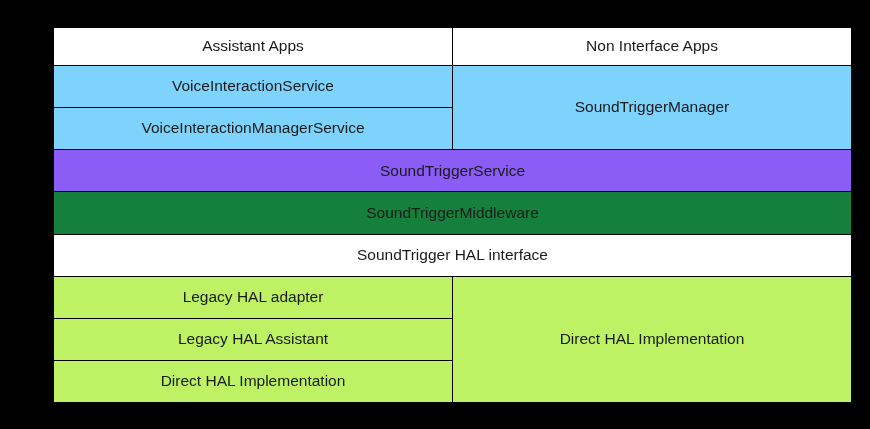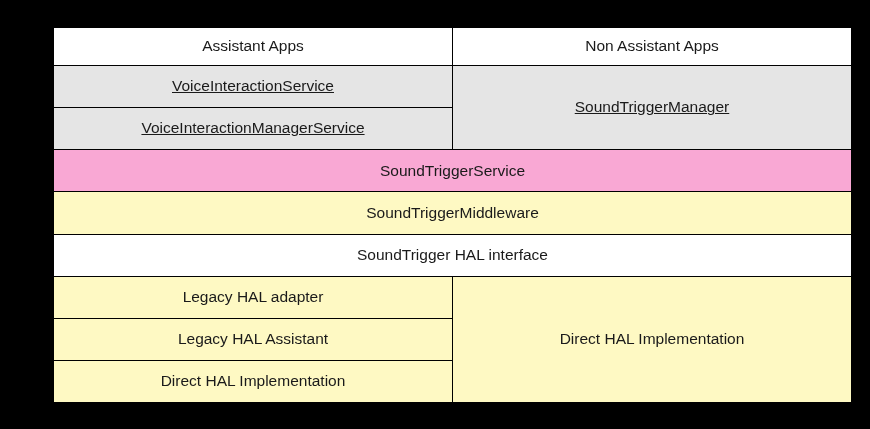--- a/index.html
+++ b/index.html
@@ -40,38 +40,38 @@
     padding: 0;
     line-height: 1.2;
   }
   .col-left  { width: 399px; }
   .col-right { width: 399px; }
 
   .row-h    { height: 38px; }
   .row-band { height: 42px; }
 
   .c-white  { background: #ffffff; }
-  .c-peach  { background: #e5e5e5; text-decoration: underline; }
-  .c-blue   { background: #f9a8d4; }
-  .c-yellow { background: #fef9c3; }
-  .c-green  { background: #fef9c3; }
+  .c-peach  { background: #7dd3fc; }
+  .c-blue   { background: #8b5cf6; }
+  .c-yellow { background: #15803d; }
+  .c-green  { background: #bef264; }
 </style>
 </head>
 <body>
 
 <div id="canvas">
   <table id="stack-table">
     <colgroup>
       <col class="col-left">
       <col class="col-right">
     </colgroup>
     <tbody>
       <tr class="row-h">
         <td class="c-white">Assistant Apps</td>
-        <td class="c-white">Non Assistant Apps</td>
+        <td class="c-white">Non Interface Apps</td>
       </tr>
 
       <tr class="row-band">
         <td class="c-peach">VoiceInteractionService</td>
         <td class="c-peach" rowspan="2">SoundTriggerManager</td>
       </tr>
 
       <tr class="row-band">
         <td class="c-peach">VoiceInteractionManagerService</td>
       </tr>

